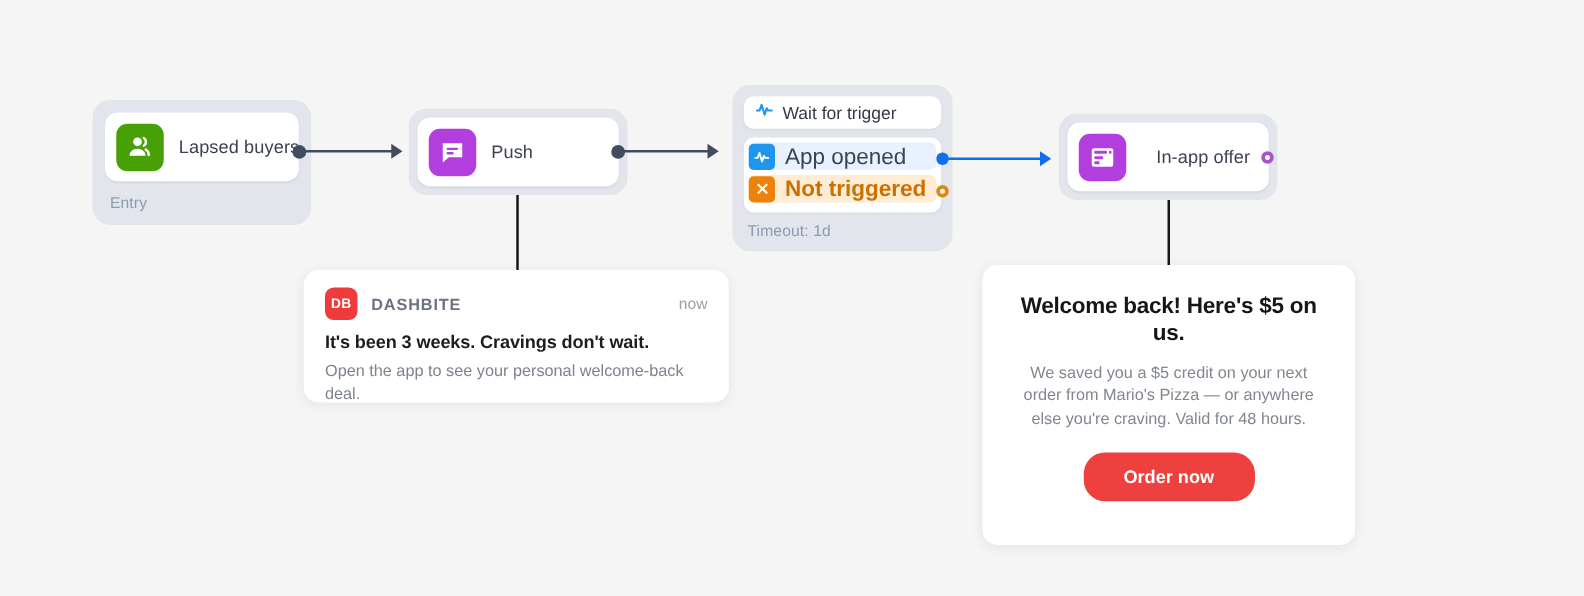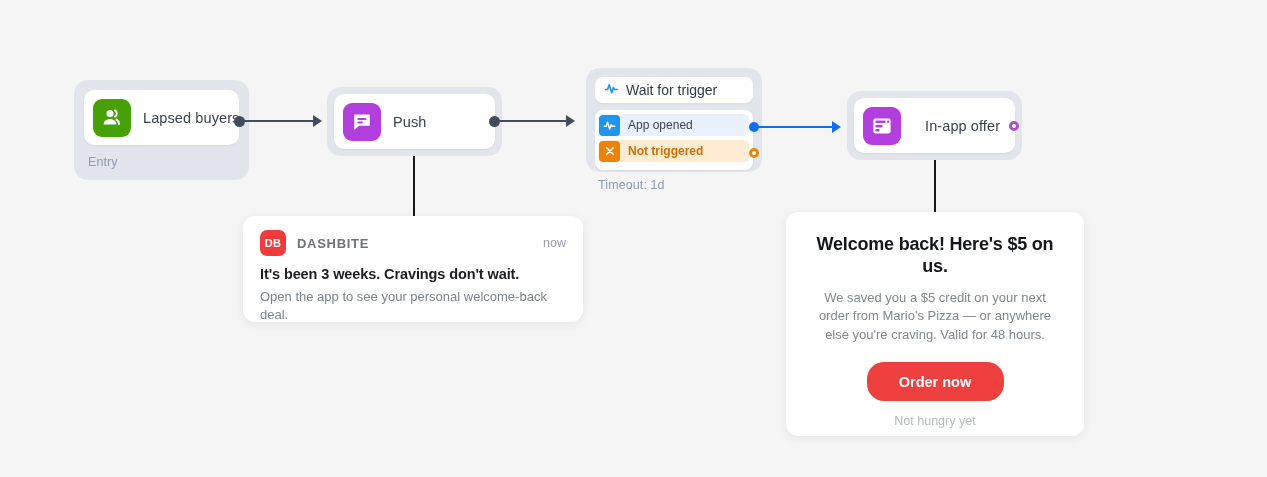--- a/index.html
+++ b/index.html
@@ -69,21 +69,21 @@
 
   
   #push-shell { left: 327px; top: 87px; width: 175px; height: 69px; padding: 7px; }
   #push-shell .node-card { width: 100%; height: 55px; padding: 18px 9px; gap: 12px; }
 
   
   #inapp-shell { left: 847px; top: 91px; width: 175px; height: 69px; padding: 7px; }
   #inapp-shell .node-card { width: 100%; height: 55px; padding: 0 9px; gap: 24px; position: relative; }
 
   
-  #wait-shell { left: 586px; top: 68px; width: 176px; height: 104px; padding: 9px; }
+  #wait-shell { left: 586px; top: 68px; width: 176px; height: 133px; padding: 9px; }
   .wait-header {
     background: #ffffff;
     border-radius: 8px;
     height: 26px;
     display: flex;
     align-items: center;
     gap: 7px;
     padding: 0 9px;
     box-sizing: border-box;
     box-shadow: 0 1px 2px rgba(16,24,40,0.05);
@@ -118,21 +118,21 @@
     width: 21px;
     height: 21px;
     border-radius: 4px;
     display: flex;
     align-items: center;
     justify-content: center;
     flex: none;
   }
   .branch-chip.blue   { background: #1f95eb; }
   .branch-chip.orange { background: #ee8109; }
-  .branch-label { font-size: 12px; white-space: nowrap; }
+  .branch-label { font-size: 18px; white-space: nowrap; }
   .branch-label.blue   { color: #3b4250; }
   .branch-label.orange { color: #ca7104; font-weight: bold; }
   #wait-shell .shell-caption { margin-top: 8px; margin-left: 3px; }
 
   
   .port {
     position: absolute;
     border-radius: 50%;
     box-sizing: border-box;
   }
@@ -356,16 +356,15 @@
       <span class="push-time">now</span>
     </div>
     <div class="push-title">It's been 3 weeks. Cravings don't wait.</div>
     <div class="push-body">Open the app to see your personal welcome-back deal.</div>
   </div>
 
   <div class="preview-card" id="inapp-preview">
     <div class="offer-title">Welcome back! Here's $5 on us.</div>
     <div class="offer-body">We saved you a $5 credit on your next order from Mario's Pizza — or anywhere else you're craving. Valid for 48 hours.</div>
     <button class="offer-cta">Order now</button>
-    <div class="offer-dismiss">Not hungry yet</div>
   </div>
 
 </div>
 
 </body></html>

